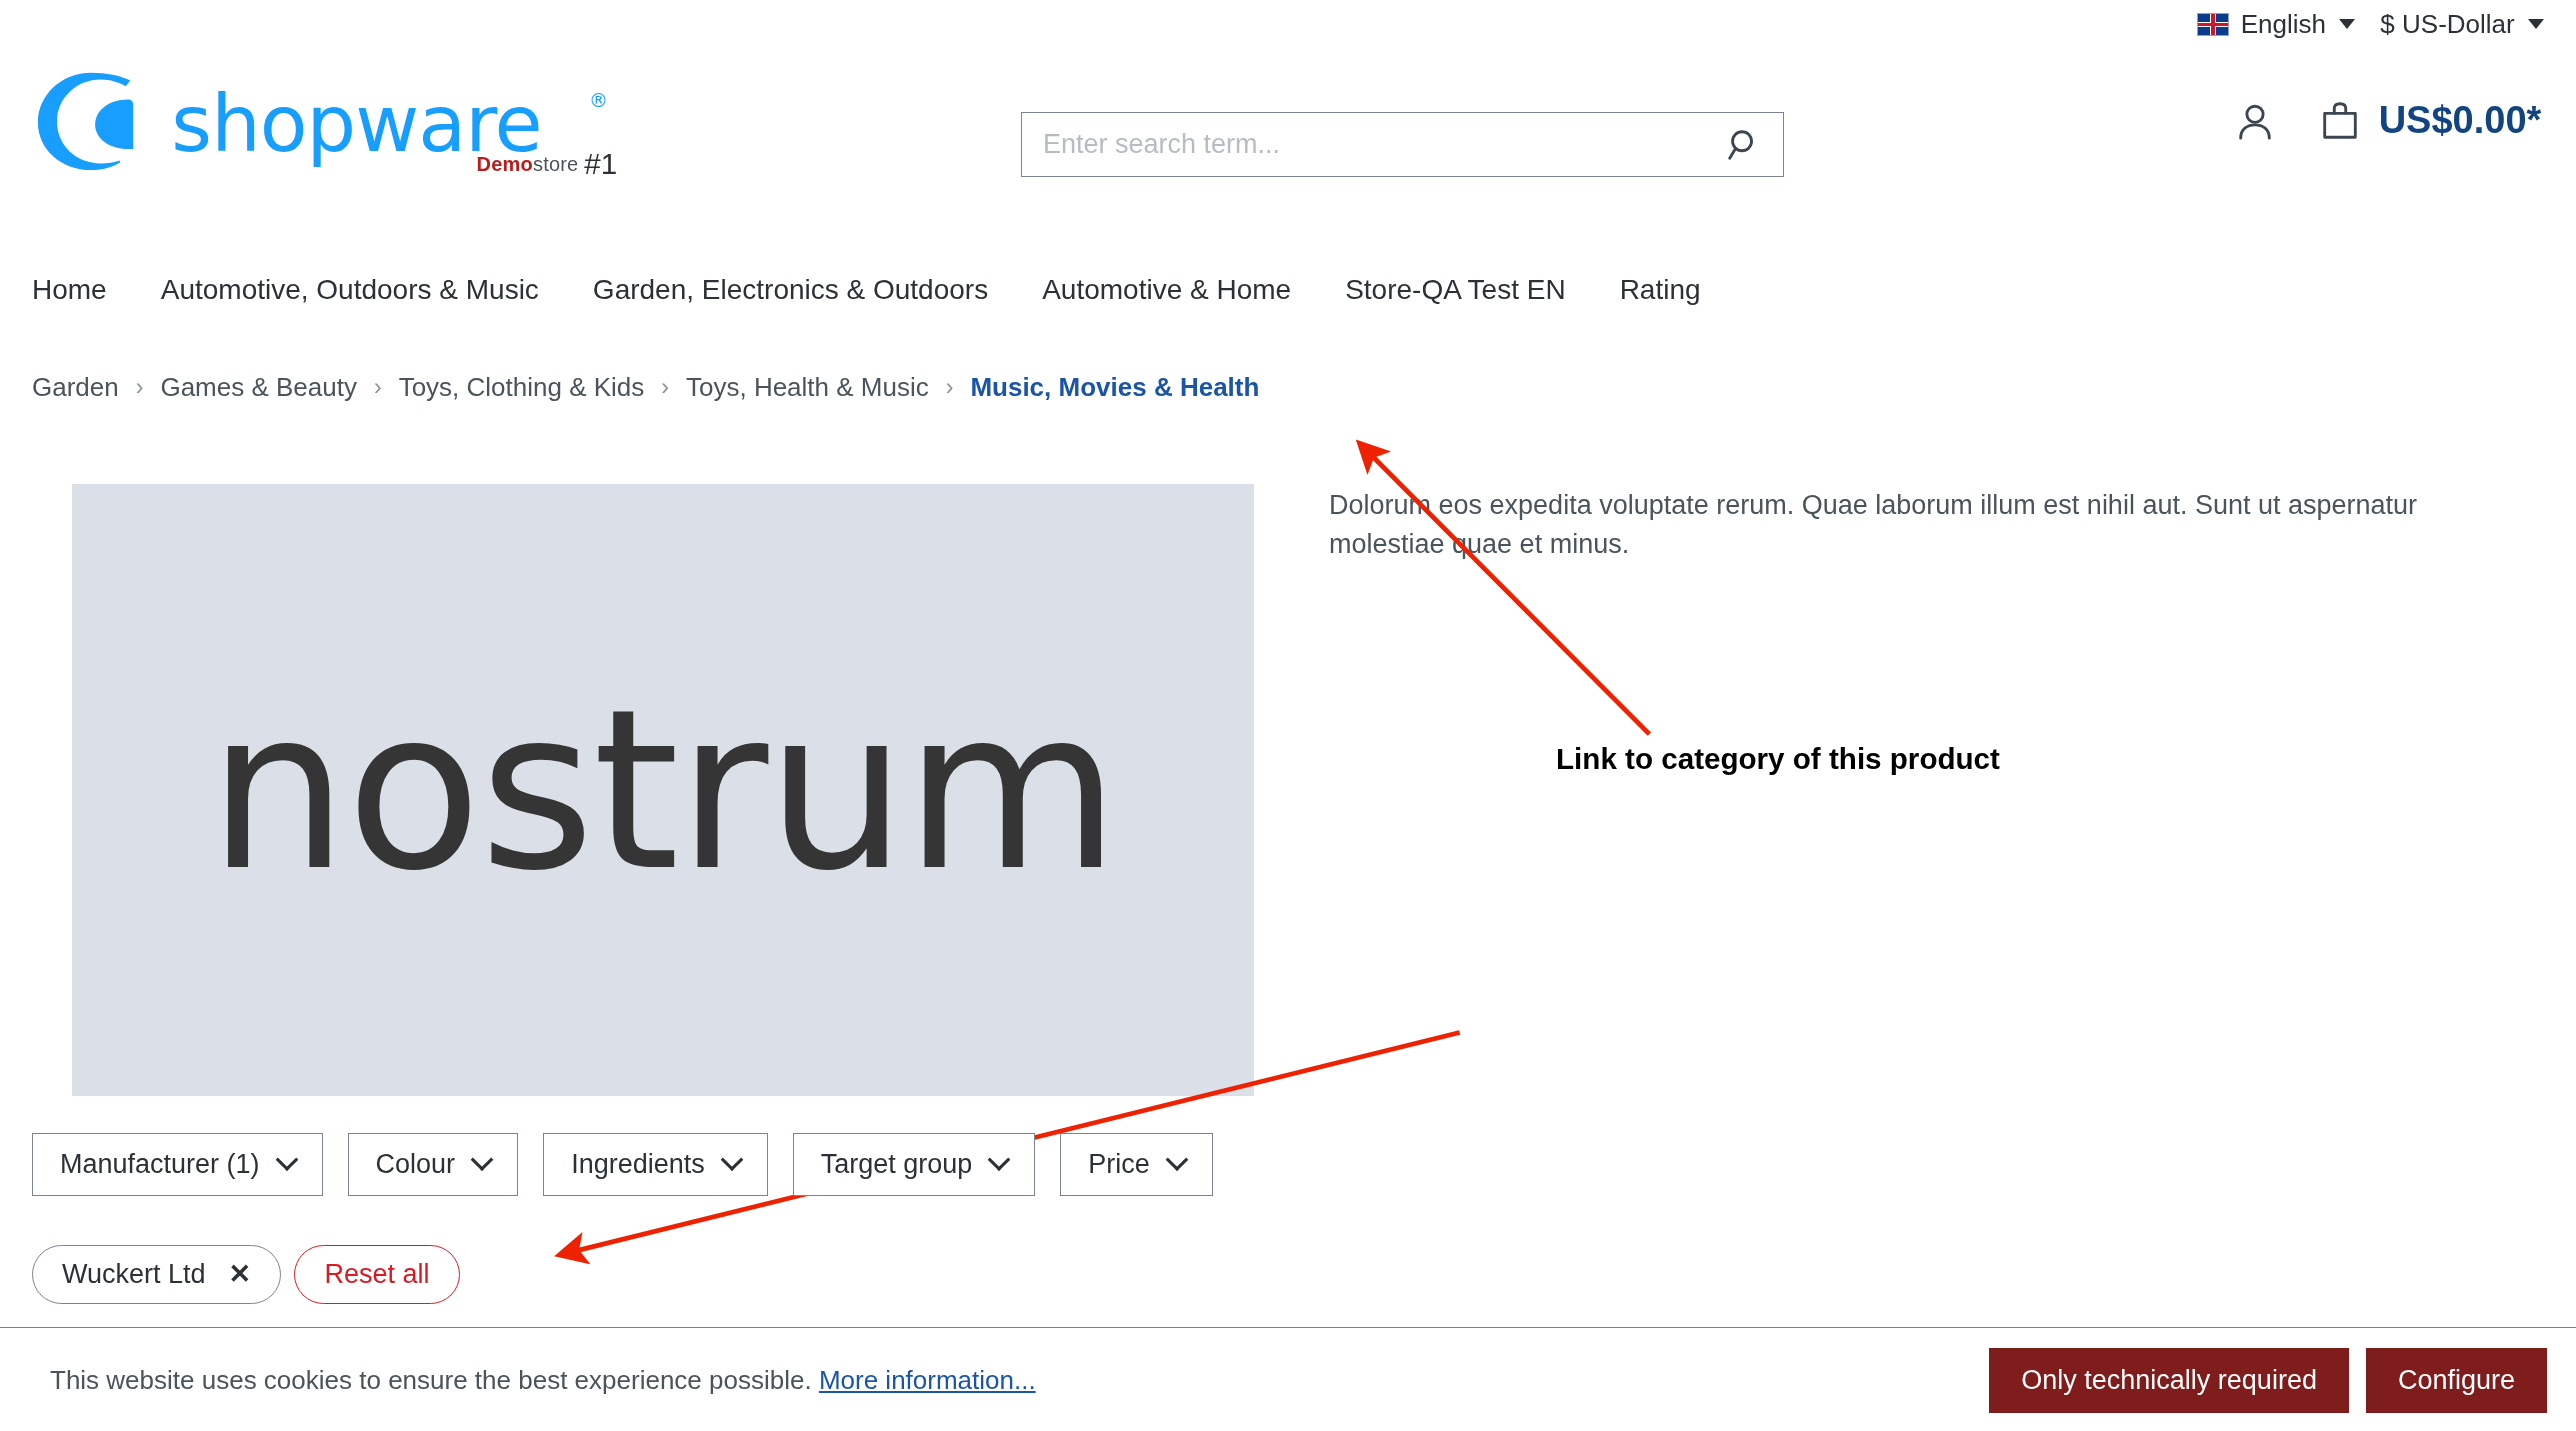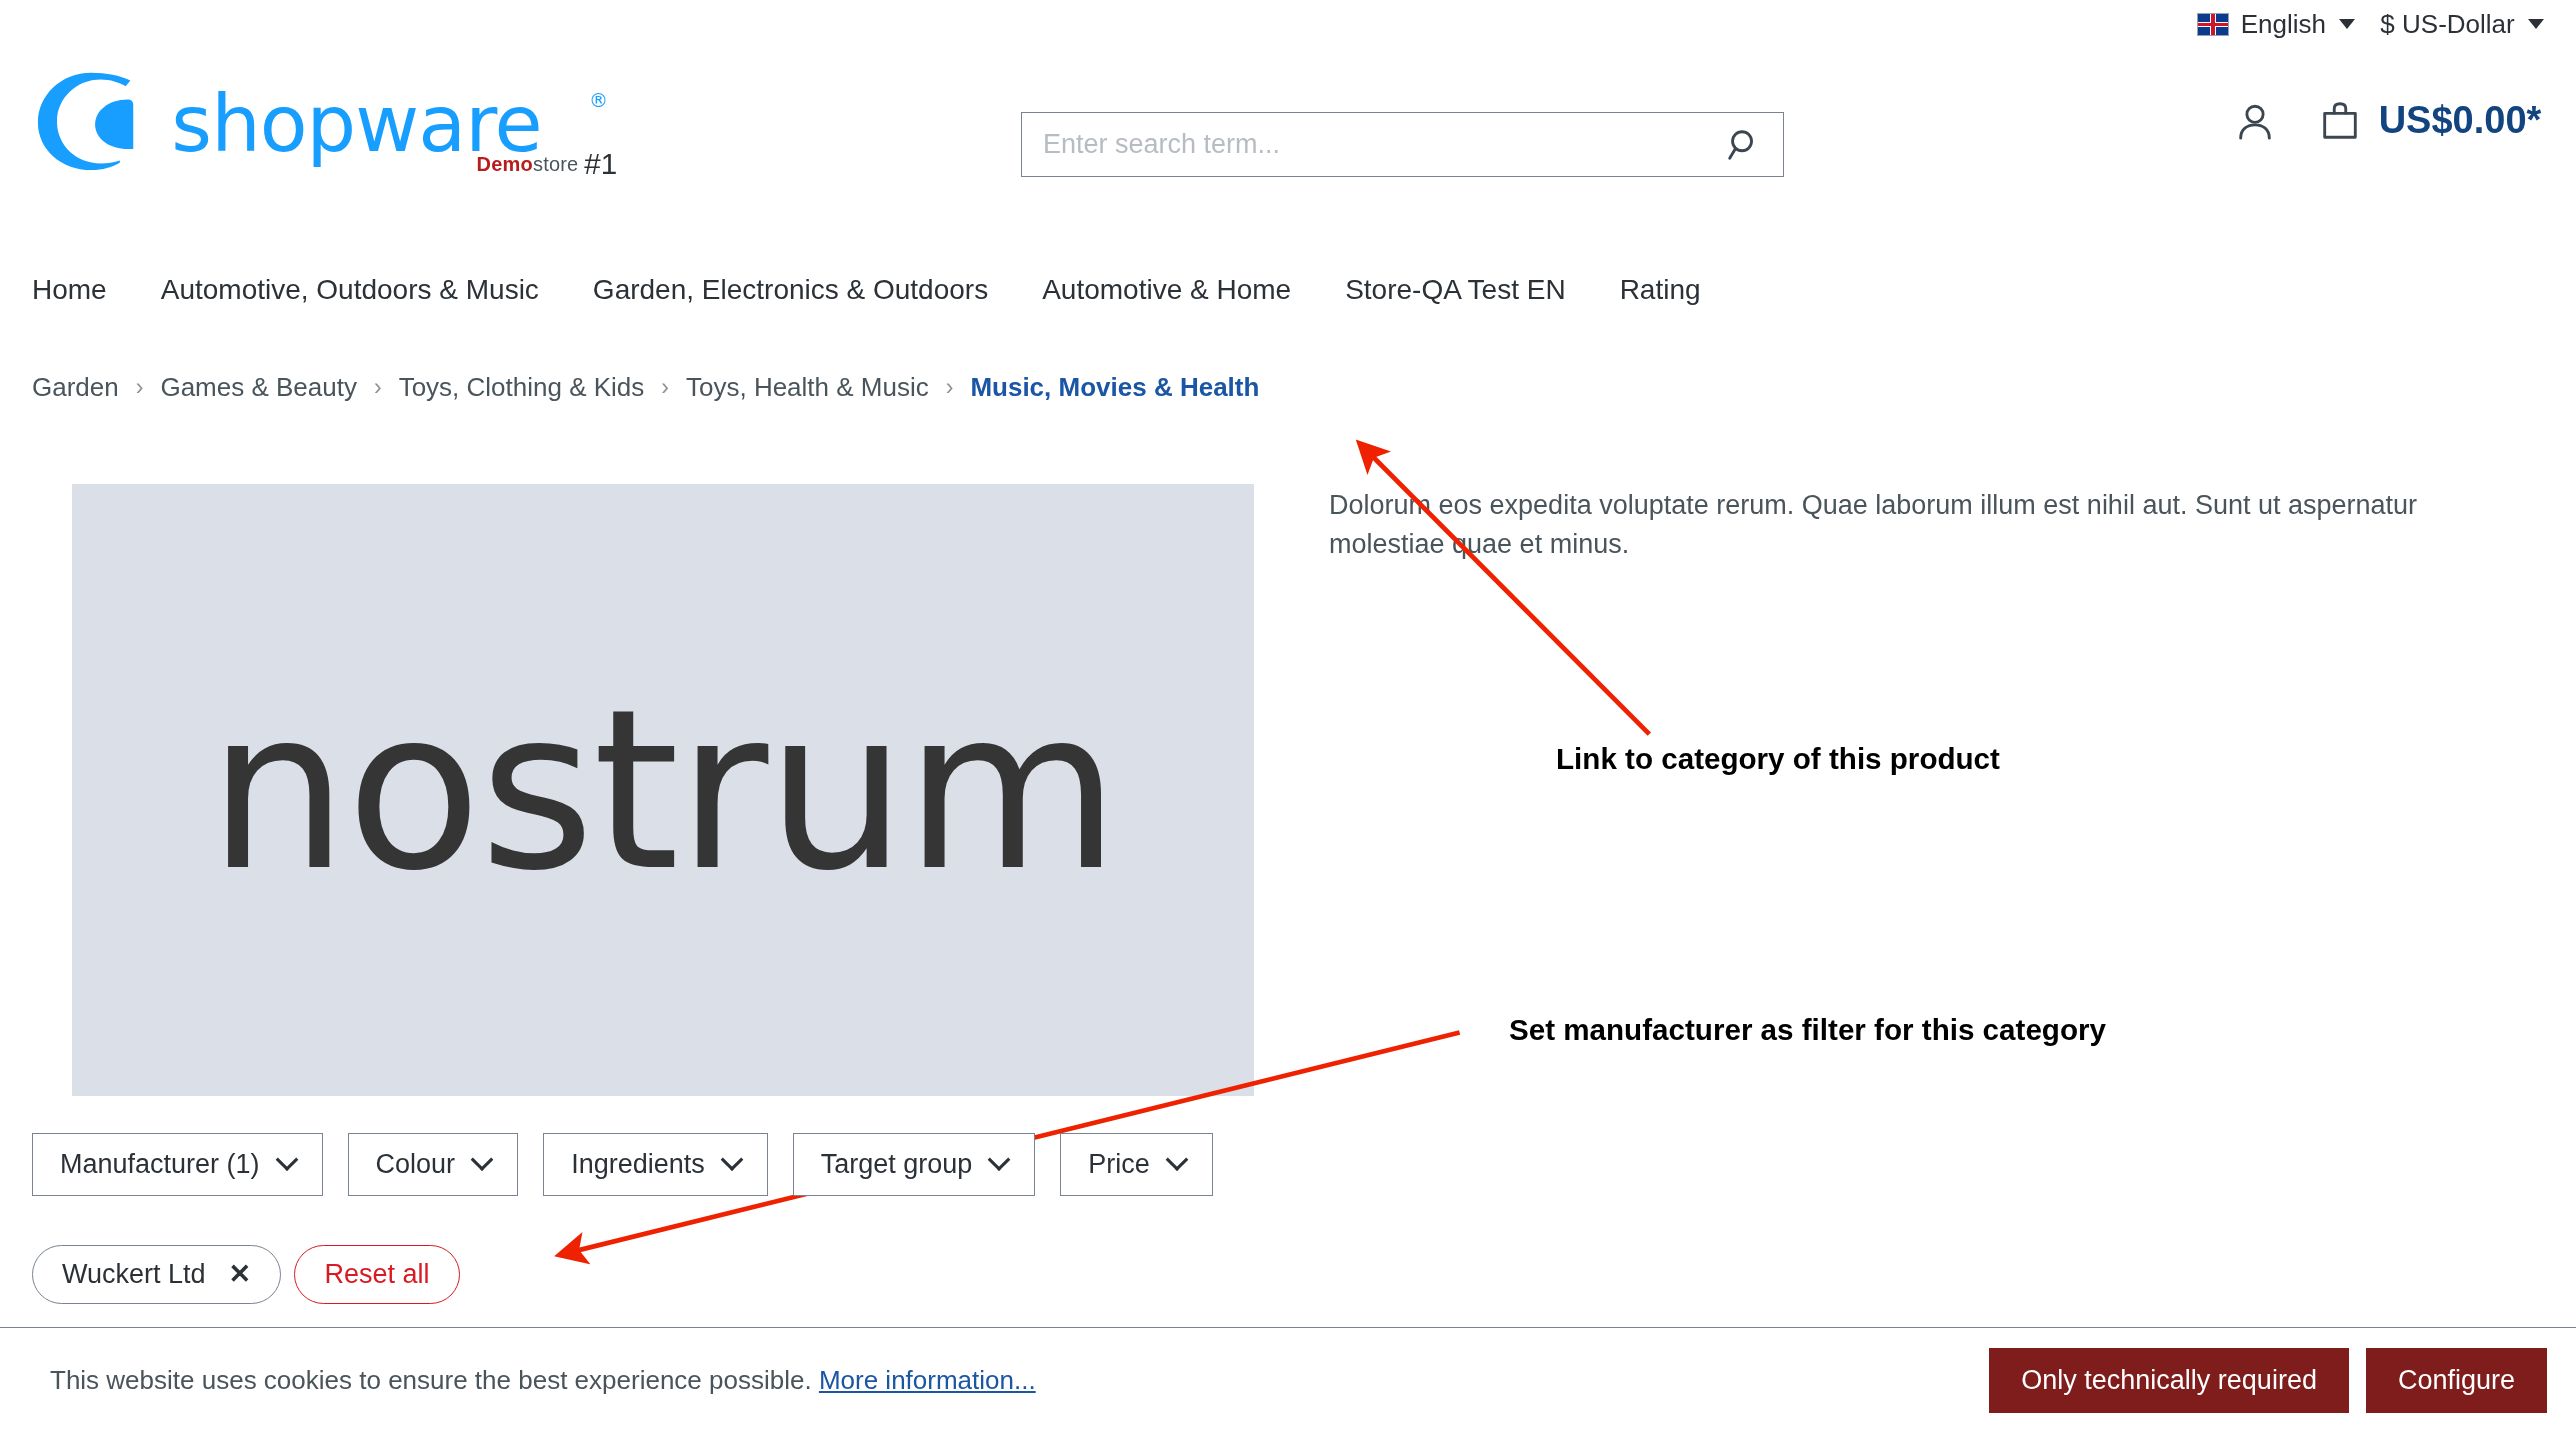--- a/index.html
+++ b/index.html
@@ -421,21 +421,20 @@
     <span class="crumb active">Music, Movies &amp; Health</span>
   </div>
 
   <div class="product-image">
     <div class="product-image-text">nostrum</div>
   </div>
 
   <div class="description">Dolorum eos expedita voluptate rerum. Quae laborum illum est nihil aut. Sunt ut aspernatur molestiae quae et minus.</div>
 
   <div class="annotation" id="ann-1">Link to category of this product</div>
-  <div class="annotation" id="ann-2">Set manufacturer as filter for this category</div>
 
   <svg class="arrow-layer" viewBox="0 0 2702 1502">
     <defs>
       <marker id="ah" markerWidth="7" markerHeight="7" refX="5.6" refY="3.5" orient="auto">
         <path d="M7,3.5 L0,0 L1.6,3.5 L0,7 Z" fill="#ee2200"></path>
       </marker>
     </defs>
     <line x1="1730" y1="770" x2="1427" y2="466" stroke="#ee2200" stroke-width="5" marker-end="url(#ah)"></line>
     <line x1="1531" y1="1083" x2="588" y2="1316" stroke="#ee2200" stroke-width="5" marker-end="url(#ah)"></line>
   </svg>

